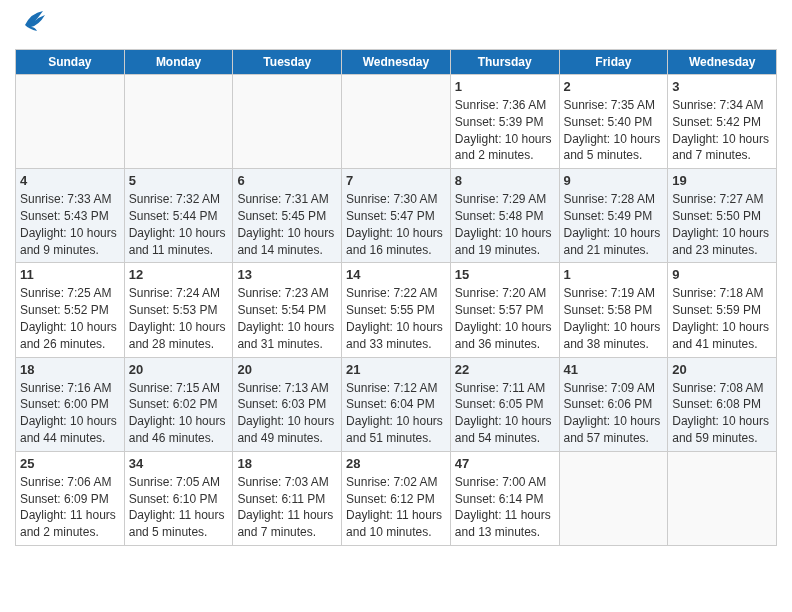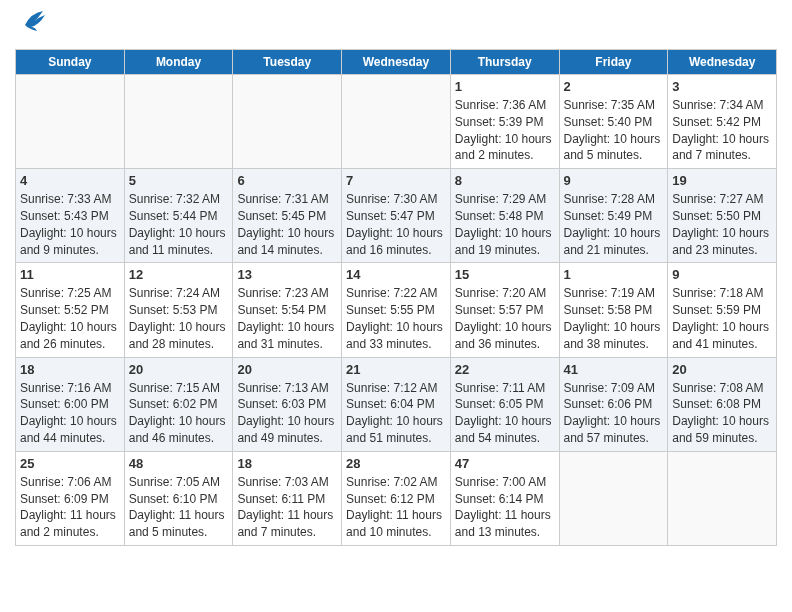--- a/index.html
+++ b/index.html
@@ -276,21 +276,21 @@
         </td>
       </tr>
       <tr>
         <td>
           <span class="day-num">25</span>
         <div class="day-info">
           Sunrise: 7:06 AM<br>Sunset: 6:09 PM<br>Daylight: 11 hours and 2 minutes.
         </div>
         </td>
         <td>
-          <span class="day-num">48</span>
+          <span class="day-num">34</span>
         <div class="day-info">
           Sunrise: 7:05 AM<br>Sunset: 6:10 PM<br>Daylight: 11 hours and 5 minutes.
         </div>
         </td>
         <td>
           <span class="day-num">18</span>
         <div class="day-info">
           Sunrise: 7:03 AM<br>Sunset: 6:11 PM<br>Daylight: 11 hours and 7 minutes.
         </div>
         </td>

